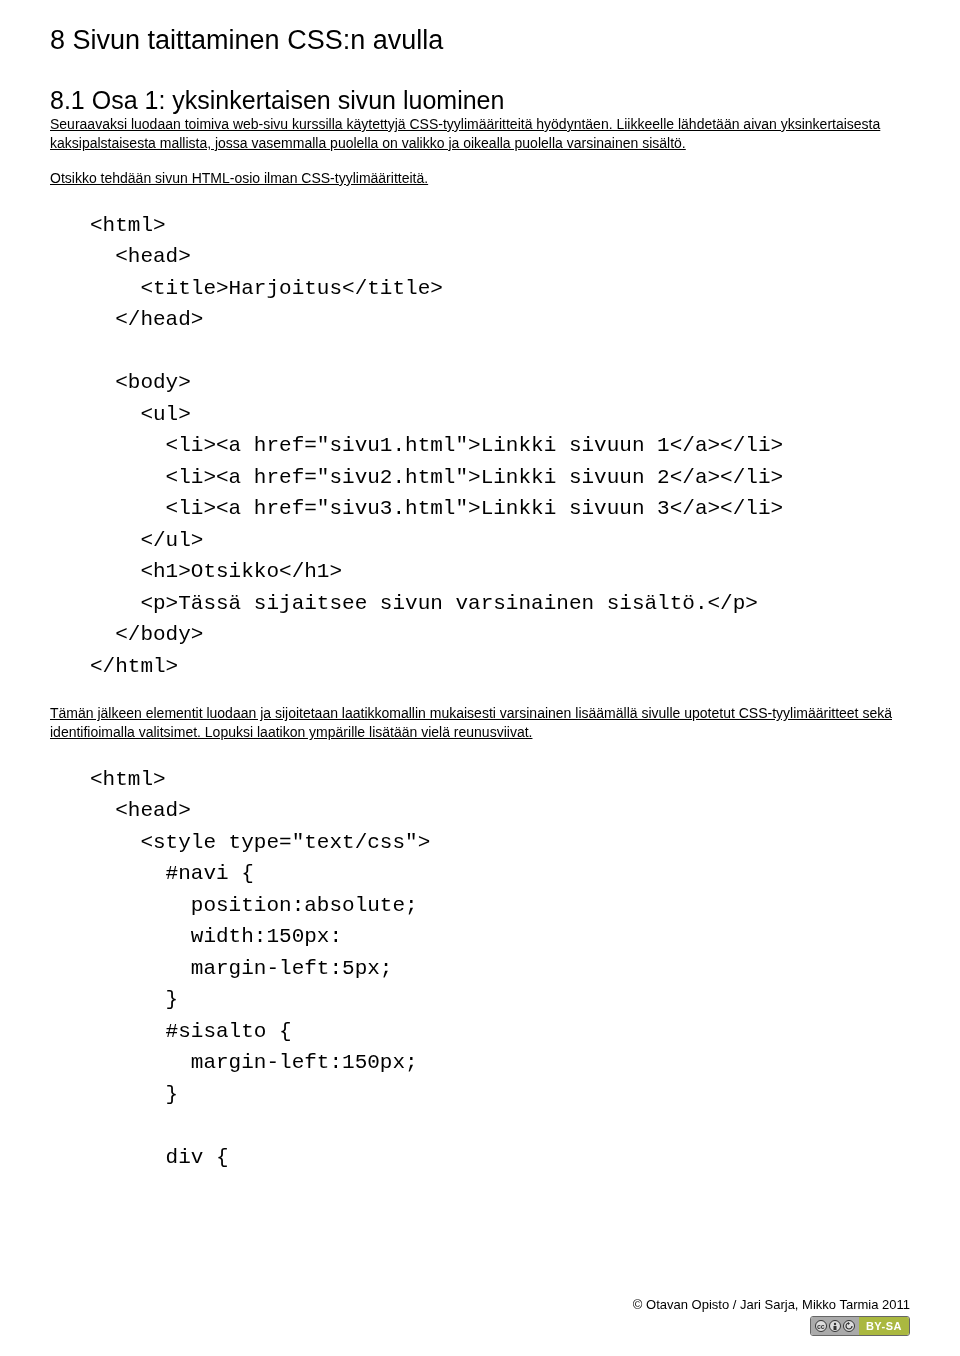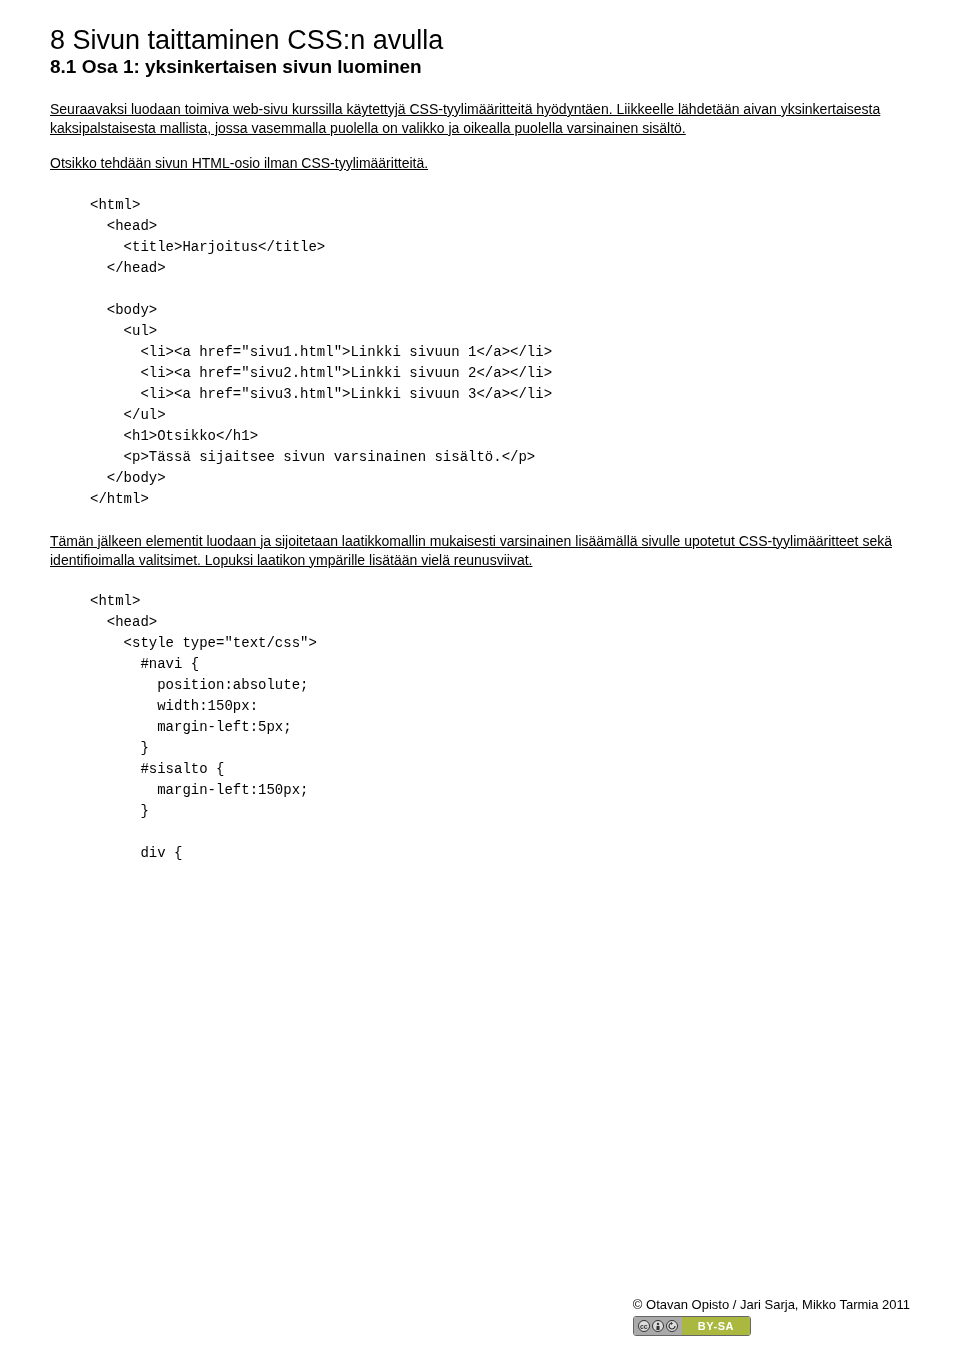--- a/index.html
+++ b/index.html
@@ -12,43 +12,44 @@
       height: 1356px;
       background: #ffffff;
       font-family: Arial, Helvetica, sans-serif;
       color: #000000;
       padding: 25px 50px 20px 50px;
       position: relative;
     }
     h1 {
       font-size: 27px;
       font-weight: normal;
+      margin-bottom: 30px;
     }
     h2 {
-      font-size: 19px;
-      font-weight: bold;
-      margin-bottom: 22px;
+      font-size: 25px;
+      font-weight: normal;
     }
     p {
       font-size: 14px;
       line-height: 1.35;
       margin-bottom: 16px;
       text-decoration: underline;
     }
     .code-block {
       font-family: "Courier New", Courier, monospace;
-      font-size: 14px;
+      font-size: 21px;
       line-height: 1.5;
       margin: 22px 0 22px 40px;
       white-space: pre;
     }
     .footer {
       position: absolute;
       bottom: 20px;
       right: 50px;
+      text-align: right;
     }
     .footer-text {
       font-size: 13px;
       margin-bottom: 4px;
     }
     .cc-badge {
       display: inline-flex;
       align-items: stretch;
       height: 20px;
       border: 1px solid #666;
@@ -76,21 +77,21 @@
       font-size: 7px;
       font-weight: bold;
       color: #333;
       background: #ddd;
     }
     .cc-right {
       background: #aab840;
       color: #fff;
       display: flex;
       align-items: center;
-      padding: 0 16px;
+      padding: 0 7px;
       font-weight: bold;
       font-size: 11px;
       letter-spacing: 0.5px;
     }
   </style>
 </head>
 <body>
 
 <h1>8 Sivun taittaminen CSS:n avulla</h1>
 

